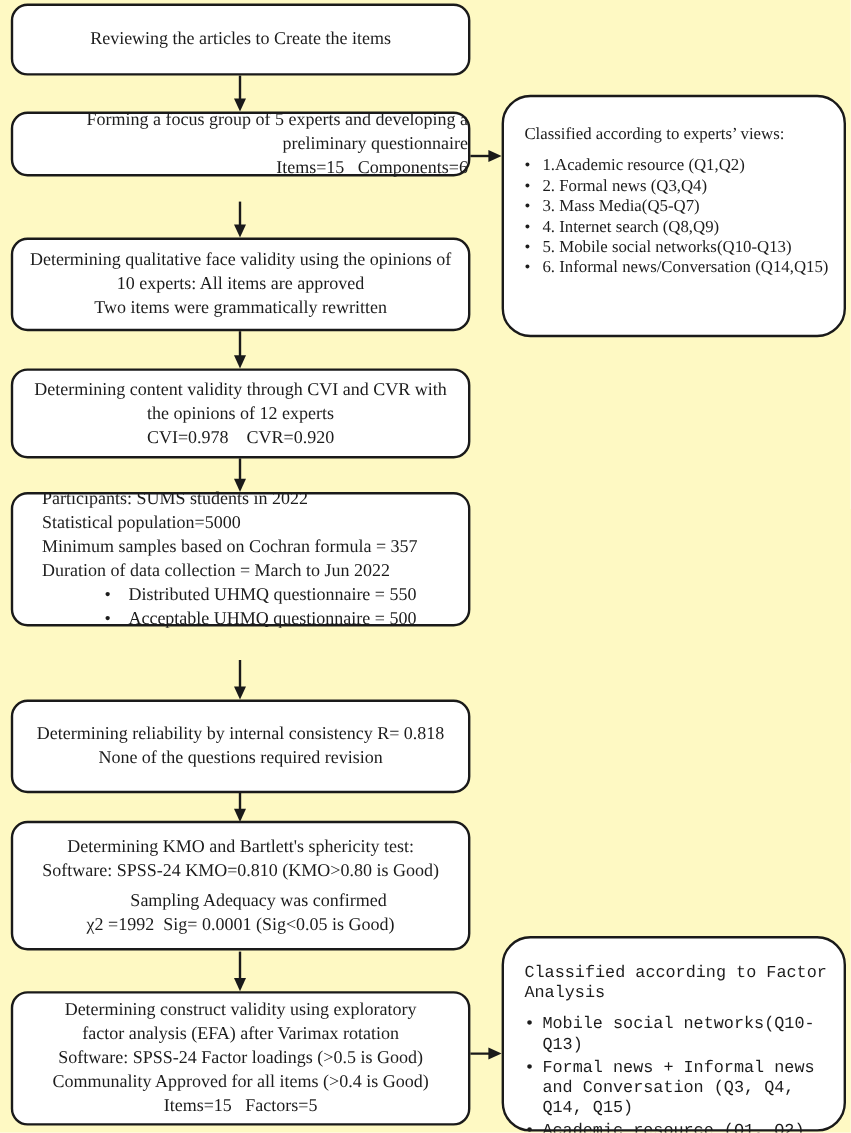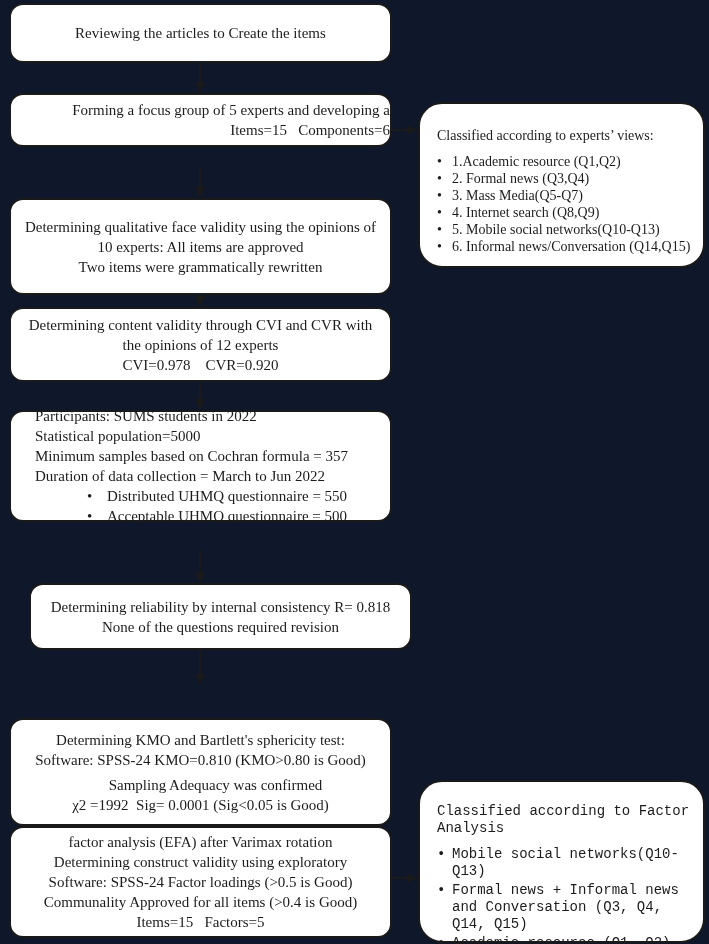--- a/index.html
+++ b/index.html
@@ -1,19 +1,19 @@
 <!DOCTYPE html>
 <html><head>
 <meta charset="utf-8">
 <style>
   html, body { margin: 0; padding: 0; background: #ffffff; }
   #canvas {
     position: relative;
     width: 709px; height: 944px;
-    background: #0f172a;
+    background: #fef9c3;
     font-family: "Liberation Serif", "DejaVu Serif", serif;
     color: #1c1c1c;
     overflow: hidden;
   }
   #arrow-layer { position: absolute; left: 0; top: 0; }
   .box {
     position: absolute;
     box-sizing: border-box;
     border: 2px solid #1a1a1a;
     background: #ffffff;
@@ -86,24 +86,25 @@
       <polygon points="407,873 407,883 418,878" fill="#1a1a1a"></polygon>
     </g>
   </svg>
 
   <div class="box main-box centered" style="top:3px;height:60px;">
     <div class="line">Reviewing the articles to Create the items</div>
   </div>
 
   <div class="box main-box centered" style="top:93px;height:54px;align-items:flex-end;">
     <div class="line">Forming a focus group of 5 experts and developing a</div>
+    <div class="line">preliminary questionnaire</div>
     <div class="line">Items=15   Components=6</div>
   </div>
 
-  <div class="box main-box centered" style="top:198px;height:97px;">
+  <div class="box main-box centered" style="top:198px;height:78px;">
     <div class="line">Determining qualitative face validity using the opinions of</div>
     <div class="line">10 experts: All items are approved</div>
     <div class="line">Two items were grammatically rewritten</div>
   </div>
 
   <div class="box main-box centered" style="top:307px;height:75px;">
     <div class="line">Determining content validity through CVI and CVR with</div>
     <div class="line">the opinions of 12 experts</div>
     <div class="line">CVI=0.978    CVR=0.920</div>
   </div>
@@ -116,41 +117,41 @@
     <div class="b-line">
       <span class="bullet">•</span>
       <span>Distributed UHMQ questionnaire = 550</span>
     </div>
     <div class="b-line">
       <span class="bullet">•</span>
       <span>Acceptable UHMQ questionnaire = 500</span>
     </div>
   </div>
 
-  <div class="box main-box centered" style="top:583px;height:67px;margin-left:20px;">
+  <div class="box main-box centered" style="top:583px;height:78px;">
     <div class="line">Determining reliability by internal consistency R= 0.818</div>
     <div class="line">None of the questions required revision</div>
   </div>
 
-  <div class="box main-box centered" style="top:718px;height:108px;">
+  <div class="box main-box centered" style="top:684px;height:108px;">
     <div class="line">Determining KMO and Bartlett's sphericity test:</div>
     <div class="line">Software: SPSS-24 KMO=0.810 (KMO&gt;0.80 is Good)</div>
     <div class="line gap-top">Sampling Adequacy was confirmed</div>
     <div class="line">χ2 =1992  Sig= 0.0001 (Sig&lt;0.05 is Good)</div>
   </div>
 
   <div class="box main-box centered" style="top:826px;height:112px;">
+    <div class="line">Determining construct validity using exploratory</div>
     <div class="line">factor analysis (EFA) after Varimax rotation</div>
-    <div class="line">Determining construct validity using exploratory</div>
     <div class="line">Software: SPSS-24 Factor loadings (&gt;0.5 is Good)</div>
     <div class="line">Communality Approved for all items (&gt;0.4 is Good)</div>
     <div class="line">Items=15   Factors=5</div>
   </div>
 
-  <div class="box side-box" id="side-box-experts" style="top:102px;height:166px;">
+  <div class="box side-box" id="side-box-experts" style="top:79px;height:202px;">
     <p class="title">Classified according to experts’ views:</p>
     <ul>
       <li>
         <span class="bullet">•</span>
         <span>1.Academic resource (Q1,Q2)</span>
       </li>
       <li>
         <span class="bullet">•</span>
         <span>2. Formal news (Q3,Q4)</span>
       </li>

